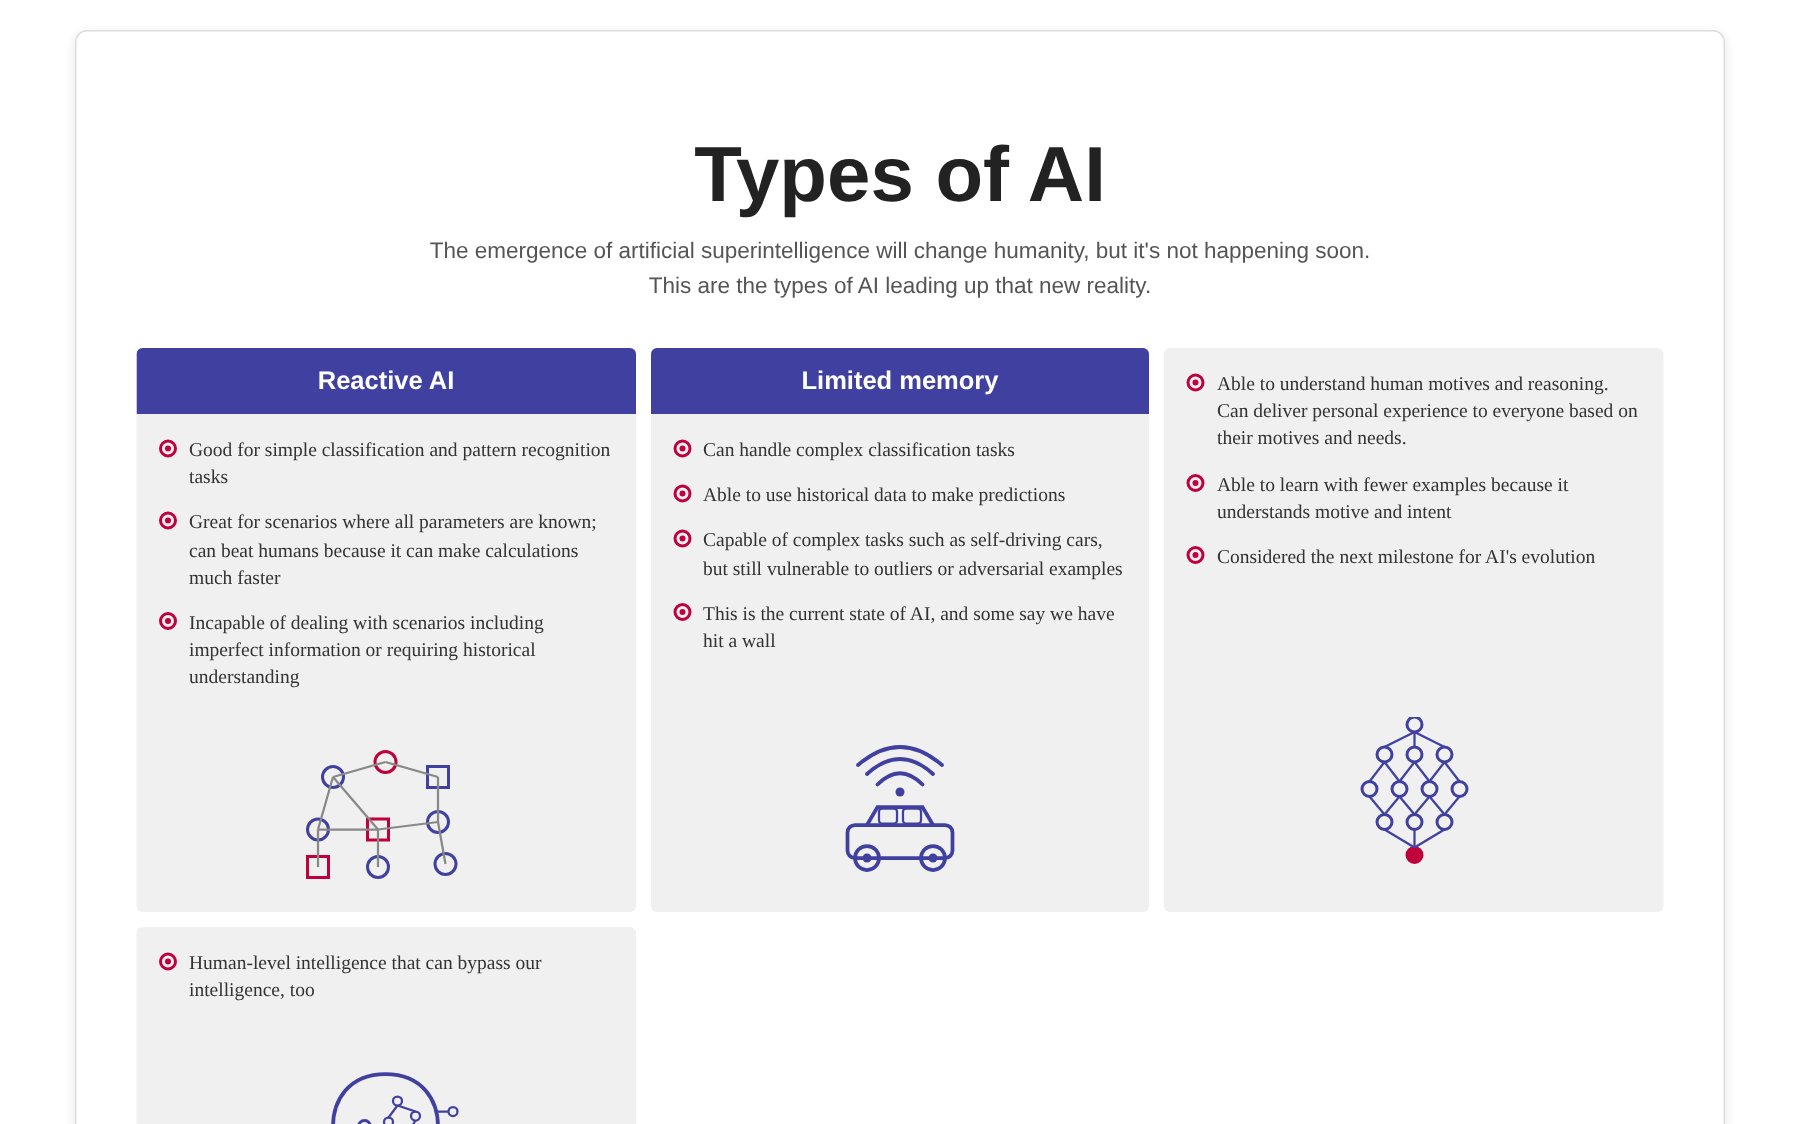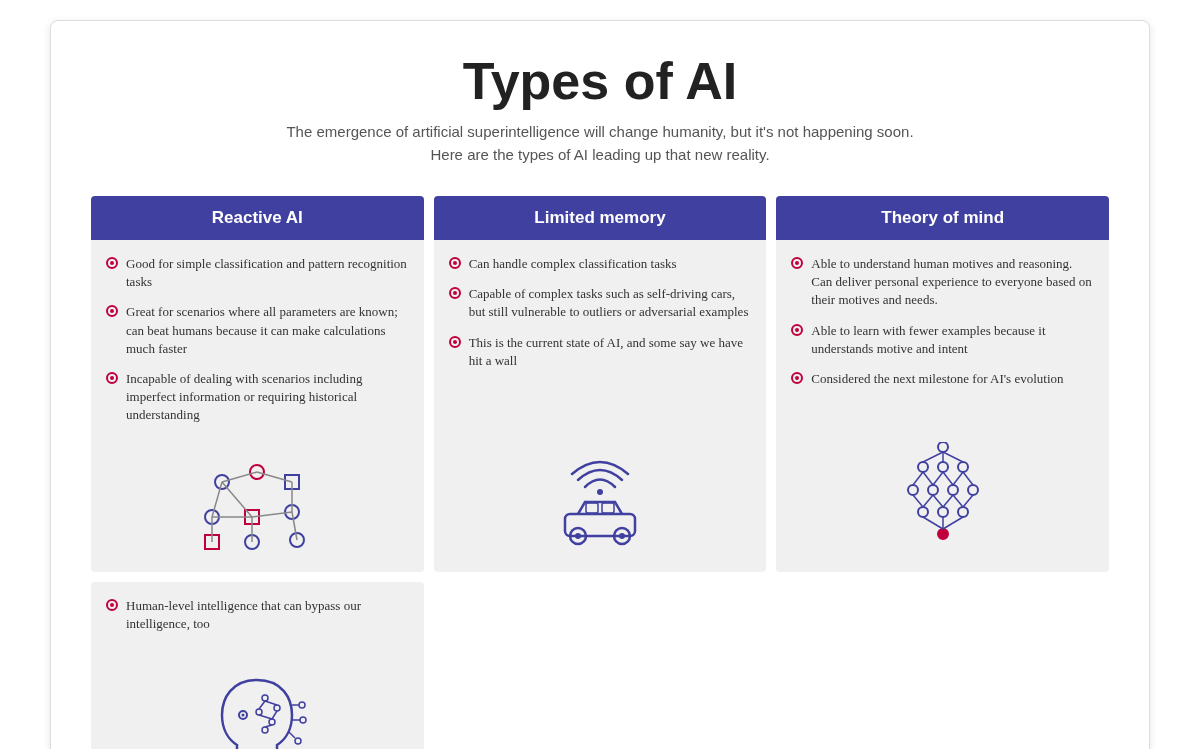--- a/index.html
+++ b/index.html
@@ -22,20 +22,21 @@
     }
     .header {
       text-align: center;
       margin-bottom: 30px;
     }
     .header h1 {
       font-size: 52px;
       font-weight: 900;
       color: #222;
       margin-bottom: 10px;
+      margin-top: 36px;
     }
     .header p {
       font-size: 15px;
       color: #555;
       line-height: 1.5;
       text-align: center;
     }
     .grid {
       display: grid;
       grid-template-columns: repeat(3, 1fr);
@@ -98,21 +99,21 @@
     }
   </style>
 </head>
 <body>
 
 <div class="container">
   <div class="header">
     <h1>Types of AI</h1>
     <p>
       <span>The emergence of artificial superintelligence will change humanity, but it's not happening soon.</span><br>
-      <span>Here are the types of AI leading up that new reality.</span>
+      <span>This are the types of AI leading up that new reality.</span>
     </p>
   </div>
 
   <div class="grid">
 
     <div class="card">
       <div class="card-header">Reactive AI</div>
       <div class="card-body">
         <div class="bullet-item">
           <span class="bullet-dot"></span>
@@ -157,20 +158,24 @@
 
     <div class="card">
       <div class="card-header">Limited memory</div>
       <div class="card-body">
         <div class="bullet-item">
           <span class="bullet-dot"></span>
           <span>Can handle complex classification tasks</span>
         </div>
         <div class="bullet-item">
           <span class="bullet-dot"></span>
+          <span>Able to use historical data to make predictions</span>
+        </div>
+        <div class="bullet-item">
+          <span class="bullet-dot"></span>
           <span>Capable of complex tasks such as self-driving cars, but still vulnerable to outliers or adversarial examples</span>
         </div>
         <div class="bullet-item">
           <span class="bullet-dot"></span>
           <span>This is the current state of AI, and some say we have hit a wall</span>
         </div>
       </div>
       <div class="card-icon">
 
         <svg width="100" height="100" viewBox="0 0 100 100">
@@ -191,21 +196,20 @@
           <circle cx="28" cy="84" r="8" fill="none" stroke="#4040a0" stroke-width="2.5"></circle>
           <circle cx="72" cy="84" r="8" fill="none" stroke="#4040a0" stroke-width="2.5"></circle>
 
           <circle cx="28" cy="84" r="3" fill="#4040a0"></circle>
           <circle cx="72" cy="84" r="3" fill="#4040a0"></circle>
         </svg>
       </div>
     </div>
 
     <div class="card">
-      <div class="card-header">Theory of mind</div>
       <div class="card-body">
         <div class="bullet-item">
           <span class="bullet-dot"></span>
           <span>Able to understand human motives and reasoning. Can deliver personal experience to everyone based on their motives and needs.</span>
         </div>
         <div class="bullet-item">
           <span class="bullet-dot"></span>
           <span>Able to learn with fewer examples because it understands motive and intent</span>
         </div>
         <div class="bullet-item">

